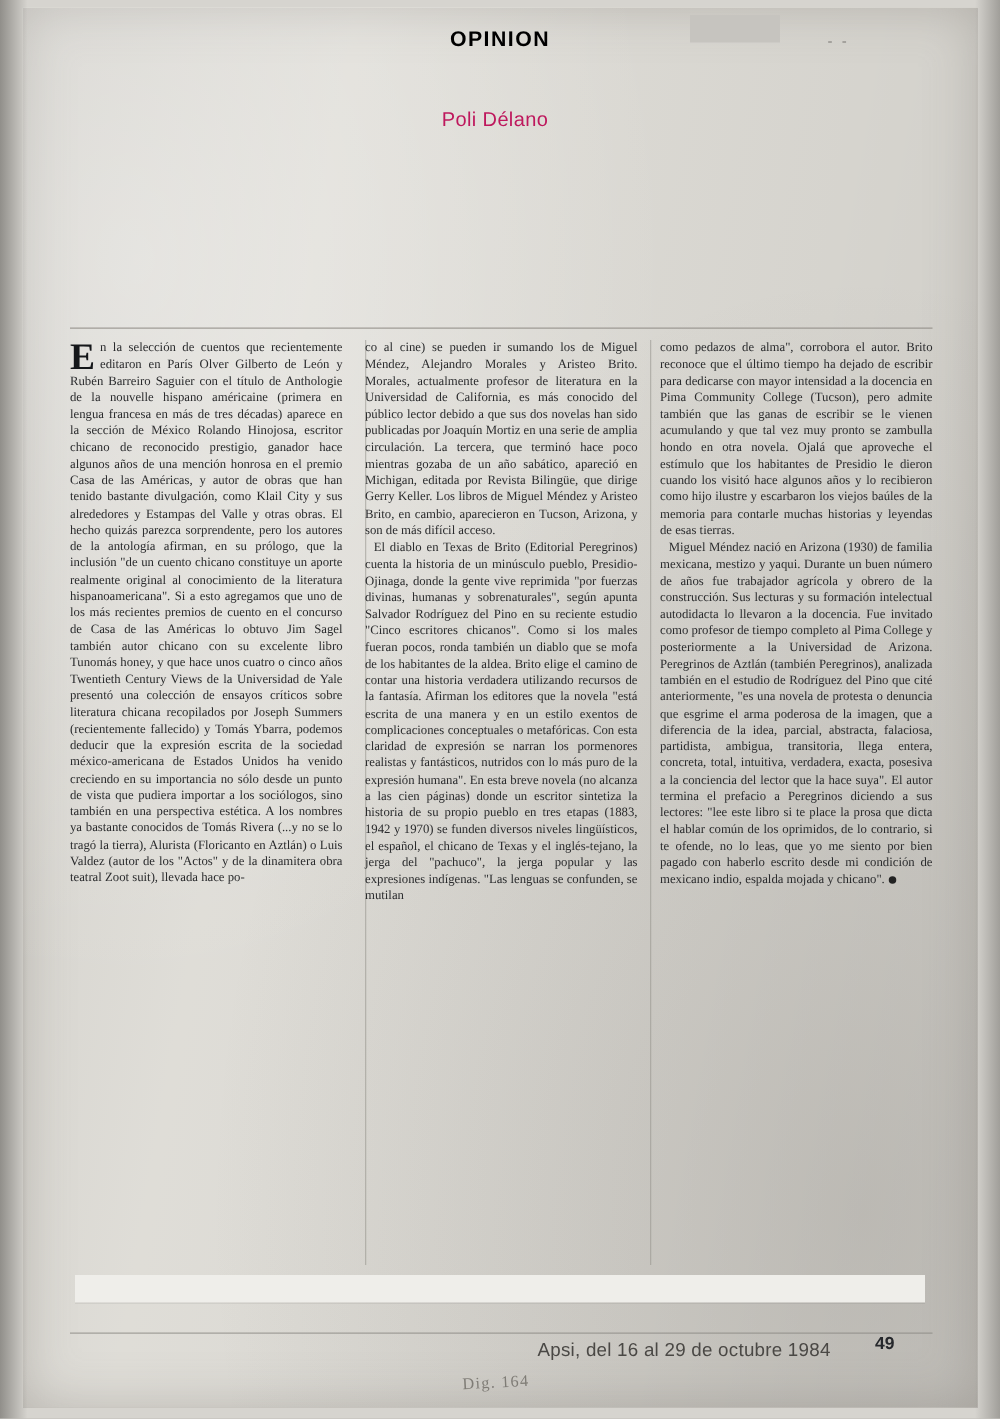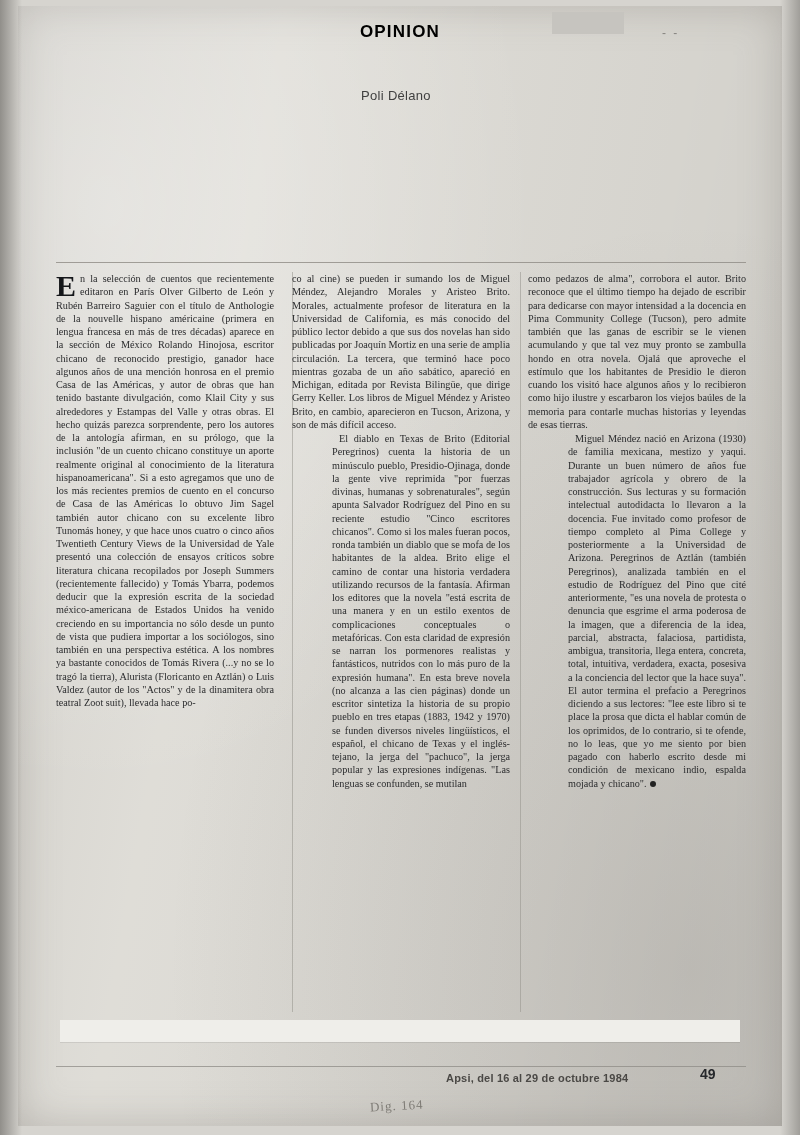--- a/index.html
+++ b/index.html
@@ -88,22 +88,22 @@
     font-size: 31px;
     line-height: 1.22;
     color: #11131a;
     letter-spacing: 0.4px;
   }
   .art-title .l2 { display: block; }
   .art-title .l3 { display: block; }
   .byline {
     margin-top: 16px;
     font-family: "Liberation Sans", sans-serif;
-    font-size: 13px;
-    color: #404040;
+    font-size: 16px;
+    color: #be185d;
     letter-spacing: .3px;
   }
   .rule-top {
     position: absolute;
     left: 56px;
     top: 262px;
     width: 690px;
     height: 1px;
     background: #8e8b85;
     opacity: .8;
@@ -122,21 +122,21 @@
     font-size: 10.2px;
     line-height: 1.30;
     text-align: justify;
     color: #2a2b2d;
     filter: blur(0.35px);
   }
   .col p {
     margin: 0 0 1px 0;
     text-indent: 0;
   }
-  .col p + p { text-indent: 7px; padding-left: 40px; }
+  .col p + p { text-indent: 7px; }
   .dropcap {
     float: left;
     font-family: "Liberation Serif", serif;
     font-weight: bold;
     font-size: 30px;
     line-height: 25px;
     padding: 1px 4px 0 0;
     color: #15171a;
   }
   .sep-v {
@@ -171,28 +171,27 @@
     position: absolute;
     left: 56px;
     top: 1066px;
     width: 690px;
     height: 1px;
     background: #8e8b85;
     opacity: .75;
   }
   .colophon {
     position: absolute;
-    left: 446px;
+    left: 430px;
     top: 1072px;
     font-family: "Liberation Sans", sans-serif;
-    font-size: 11px;
+    font-size: 15px;
     color: #4a4845;
     letter-spacing: .2px;
     filter: blur(0.3px);
-    font-weight: bold;
   }
   .pagenum {
     position: absolute;
     left: 700px;
     top: 1066px;
     font-family: "Liberation Sans", sans-serif;
     font-weight: bold;
     font-size: 14px;
     color: #26282c;
   }

